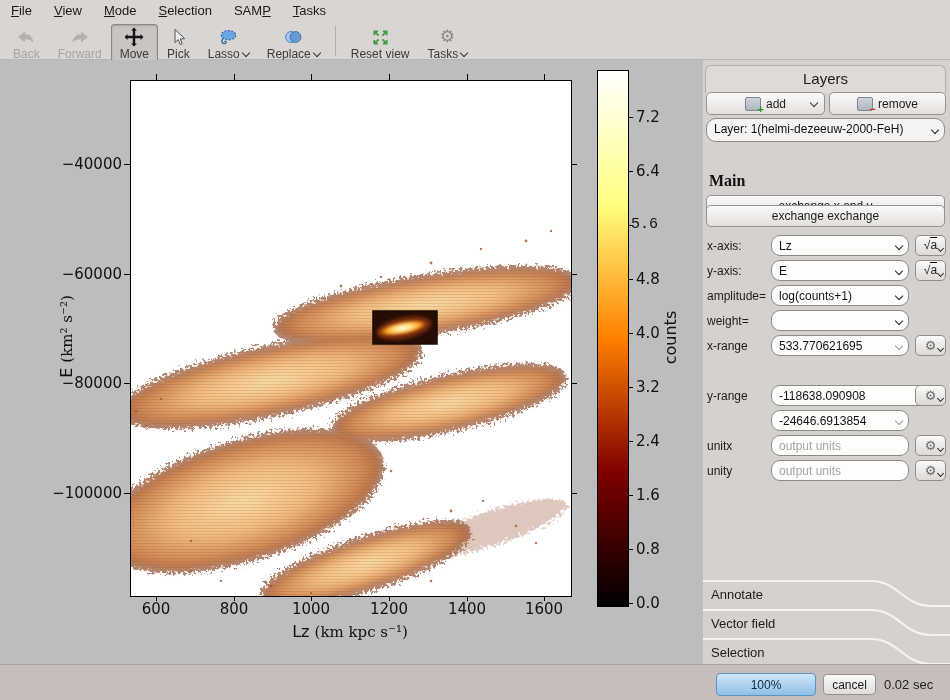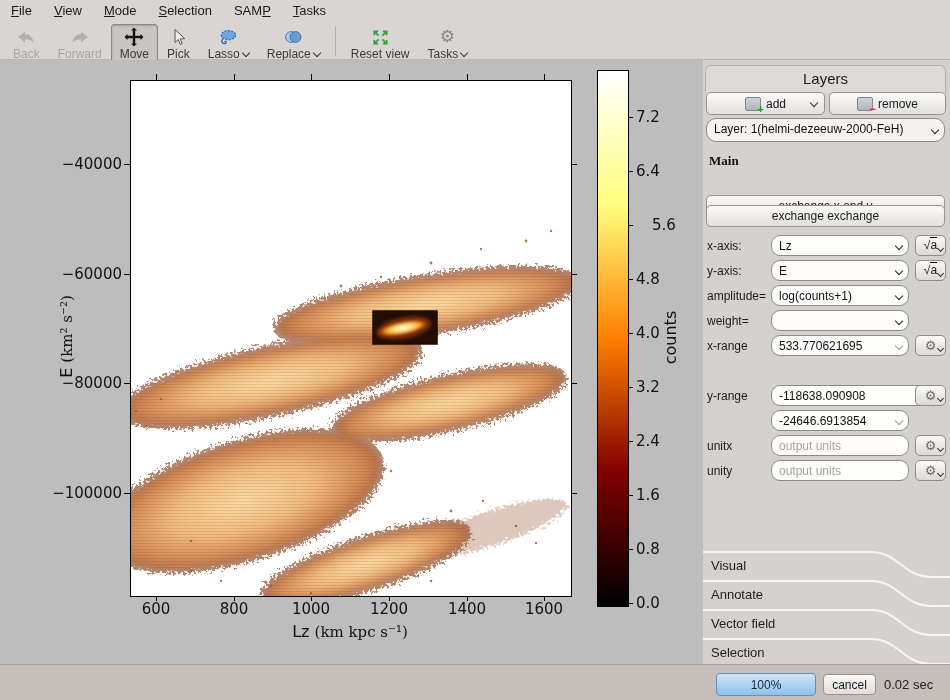--- a/index.html
+++ b/index.html
@@ -41,21 +41,21 @@
   .btn{position:absolute;box-sizing:border-box;background:linear-gradient(#fbfafa,#e2dfdc);border:1px solid #96928f;border-radius:5px;text-align:center;font-size:12px;color:#1c1c1c;display:flex;align-items:center;justify-content:center;gap:5px;}
   .combo{position:absolute;box-sizing:border-box;background:#fdfdfc;border:1px solid #8e8a88;border-radius:9px;padding:3px 18px 0 7px;font-size:12px;color:#111;white-space:nowrap;overflow:hidden;}
   .combo .cchev{position:absolute;right:6px;top:7px;width:5px;height:5px;border-right:1.8px solid #222;border-bottom:1.8px solid #222;transform:rotate(45deg);}
   .combo.lightchev .cchev{border-color:#9a9a9a;}
   .prow-label{position:absolute;left:4px;font-size:12px;color:#1c1c1c;}
   .sbtn{position:absolute;box-sizing:border-box;width:31px;height:21px;background:linear-gradient(#fafaf9,#dcd9d6);border:1px solid #918d8a;border-radius:5px;text-align:center;font-size:12px;padding-top:2px;}
   .sbtn .chev{position:absolute;right:2px;bottom:4px;width:4px;height:4px;border-width:1.4px;}
   .sbtn .ov{border-top:1px solid #000;}
   .uinput{position:absolute;box-sizing:border-box;background:#fdfdfc;border:1px solid #8e8a88;border-radius:9px;padding:0 7px;font-size:12px;color:#111;font-family:"Liberation Sans",sans-serif;}
   .uinput::placeholder{color:#a7a5a3;}
-  .main-title{position:absolute;left:6px;font-family:"Liberation Serif",serif;font-weight:bold;font-size:13px;color:#111;}
+  .main-title{position:absolute;left:6px;font-family:"Liberation Serif",serif;font-weight:bold;font-size:16px;color:#111;margin-top:19px;}
   .sect{position:absolute;left:0;width:247px;height:29px;}
   .sect svg{position:absolute;left:0;top:0;}
   .sect .slabel{position:absolute;left:8px;top:8px;font-size:13px;color:#1c1c1c;}
   .mini-icon{position:relative;width:14px;height:12px;background:linear-gradient(#cdd4da,#aeb6bf);border:1px solid #7d858d;border-radius:2px;}
   .mini-icon .badge{position:absolute;right:-4px;bottom:-5px;font-size:11px;font-weight:bold;line-height:11px;}
   .badge.plus{color:#1f9b1f;}
   .badge.minus{color:#d22;}
 
   
   .statusbar{position:absolute;left:0;top:664px;width:950px;height:36px;background:#c6beba;border-top:1px solid #aba3a0;}
@@ -292,21 +292,21 @@
       <span class="ticklabel cbarlab" style="left: 636px; top: 426px;">1.6</span>
       <div class="tick" style="left: 628px; top: 381px; width: 5px; height: 1px;"></div>
       <span class="ticklabel cbarlab" style="left: 636px; top: 372px;">2.4</span>
       <div class="tick" style="left: 628px; top: 327px; width: 5px; height: 1px;"></div>
       <span class="ticklabel cbarlab" style="left: 636px; top: 318px;">3.2</span>
       <div class="tick" style="left: 628px; top: 273px; width: 5px; height: 1px;"></div>
       <span class="ticklabel cbarlab" style="left: 636px; top: 264px;">4.0</span>
       <div class="tick" style="left: 628px; top: 219px; width: 5px; height: 1px;"></div>
       <span class="ticklabel cbarlab" style="left: 636px; top: 210px;">4.8</span>
       <div class="tick" style="left: 628px; top: 165px; width: 5px; height: 1px;"></div>
-      <span class="ticklabel cbarlab" style="left: 652px; top: 156px;">5.6</span>
+      <span class="ticklabel cbarlab" style="left: 631px; top: 156px; font-family: Liberation Mono, monospace;">5.6</span>
       <div class="tick" style="left: 628px; top: 111px; width: 5px; height: 1px;"></div>
       <span class="ticklabel cbarlab" style="left: 636px; top: 102px;">6.4</span>
       <div class="tick" style="left: 628px; top: 57px; width: 5px; height: 1px;"></div>
       <span class="ticklabel cbarlab" style="left: 636px; top: 48px;">7.2</span>
     </div>
 
   <div class="side-panel">
     <div class="layers-header">Layers</div>
 
     <div class="btn" style="left:3px;top:32px;width:119px;height:23px;">
@@ -356,26 +356,20 @@
     <div class="combo lightchev" style="left:68px;top:350px;width:138px;height:21px;"><span>-24646.6913854</span><span class="cchev"></span></div>
 
     <span class="prow-label" style="top:379px;">unitx</span>
     <input class="uinput" style="left: 68px; top: 375px; width: 138px; height: 21px;" placeholder="output units">
     <div class="sbtn" style="left:212px;top:375px;"><span class="gear-glyph" style="font-size:13px;color:#6f6d6b;">⚙</span><span class="chev"></span></div>
 
     <span class="prow-label" style="top:404px;">unity</span>
     <input class="uinput" style="left: 68px; top: 400px; width: 138px; height: 21px;" placeholder="output units">
     <div class="sbtn" style="left:212px;top:400px;"><span class="gear-glyph" style="font-size:13px;color:#6f6d6b;">⚙</span><span class="chev"></span></div>
 
-    <div class="sect" style="top:490px;">
-      <svg width="247" height="29">
-          <path d="M0 2 H168 C196 2 200 27 228 27 H247" stroke="#f6f4f2" stroke-width="2.2" fill="none"></path>
-        </svg>
-      <span class="slabel">Visual</span>
-    </div>
     <div class="sect" style="top:519px;">
       <svg width="247" height="29">
           <path d="M0 2 H168 C196 2 200 27 228 27 H247" stroke="#f6f4f2" stroke-width="2.2" fill="none"></path>
         </svg>
       <span class="slabel">Annotate</span>
     </div>
     <div class="sect" style="top:548px;">
       <svg width="247" height="29">
           <path d="M0 2 H168 C196 2 200 27 228 27 H247" stroke="#f6f4f2" stroke-width="2.2" fill="none"></path>
         </svg>

